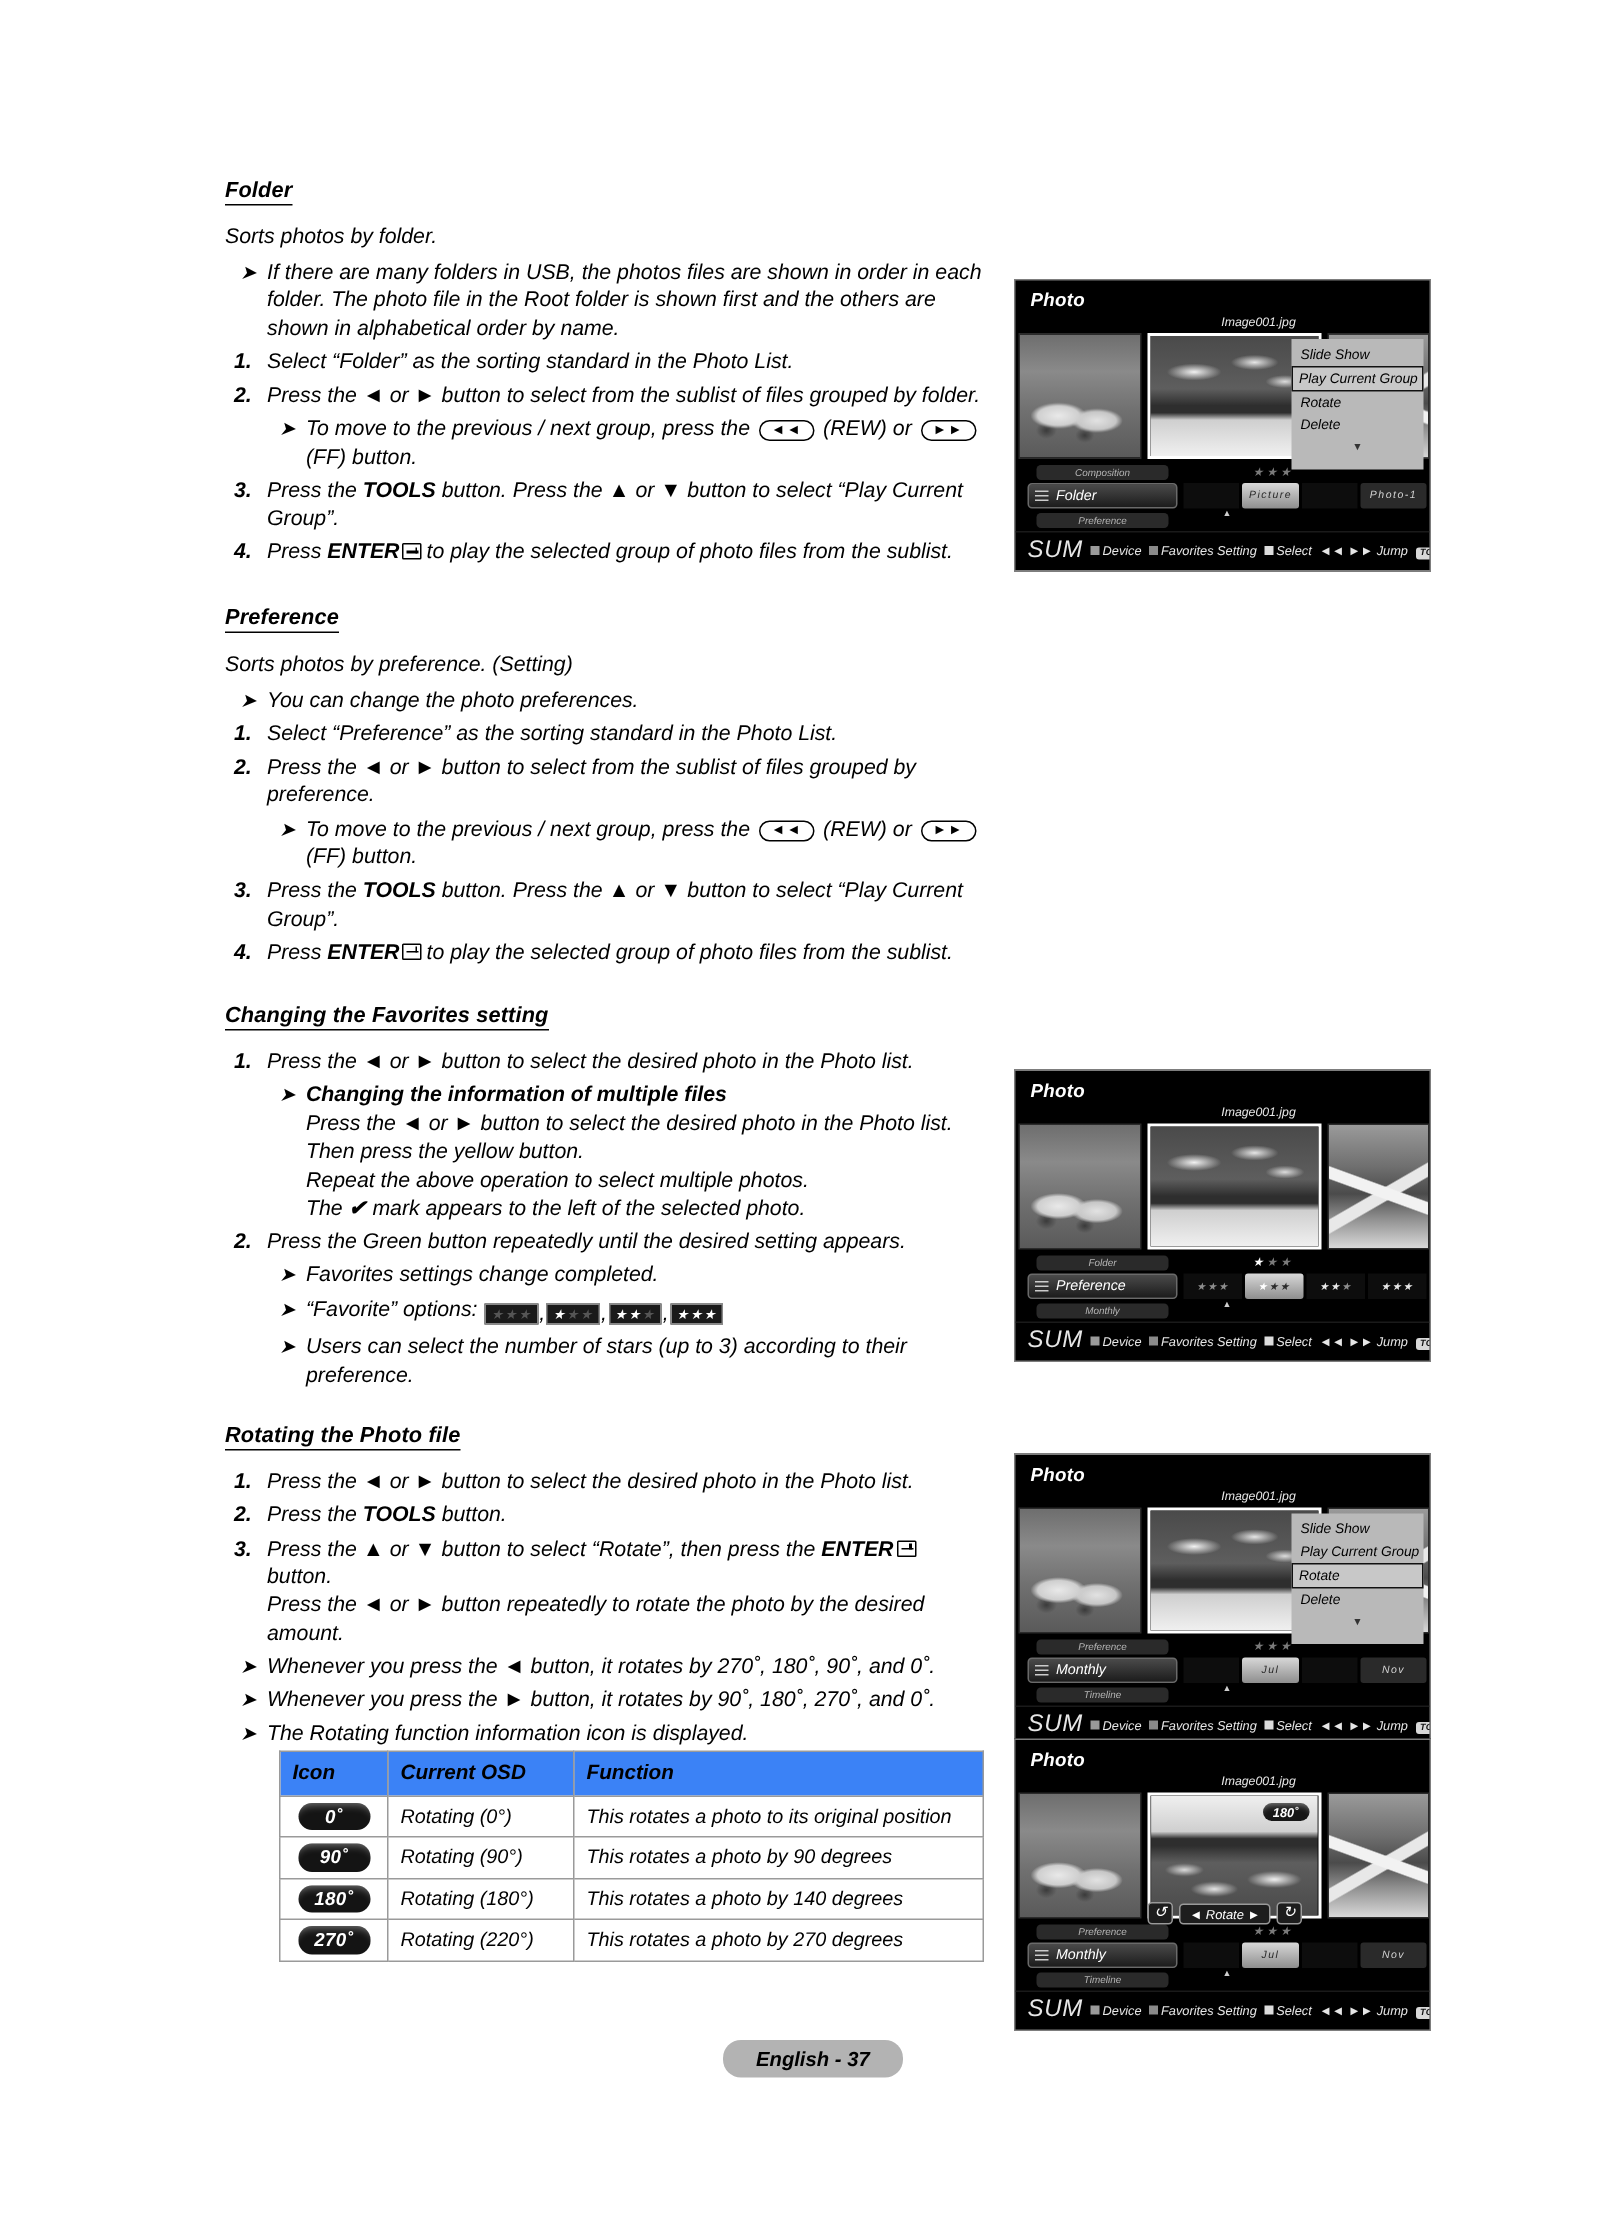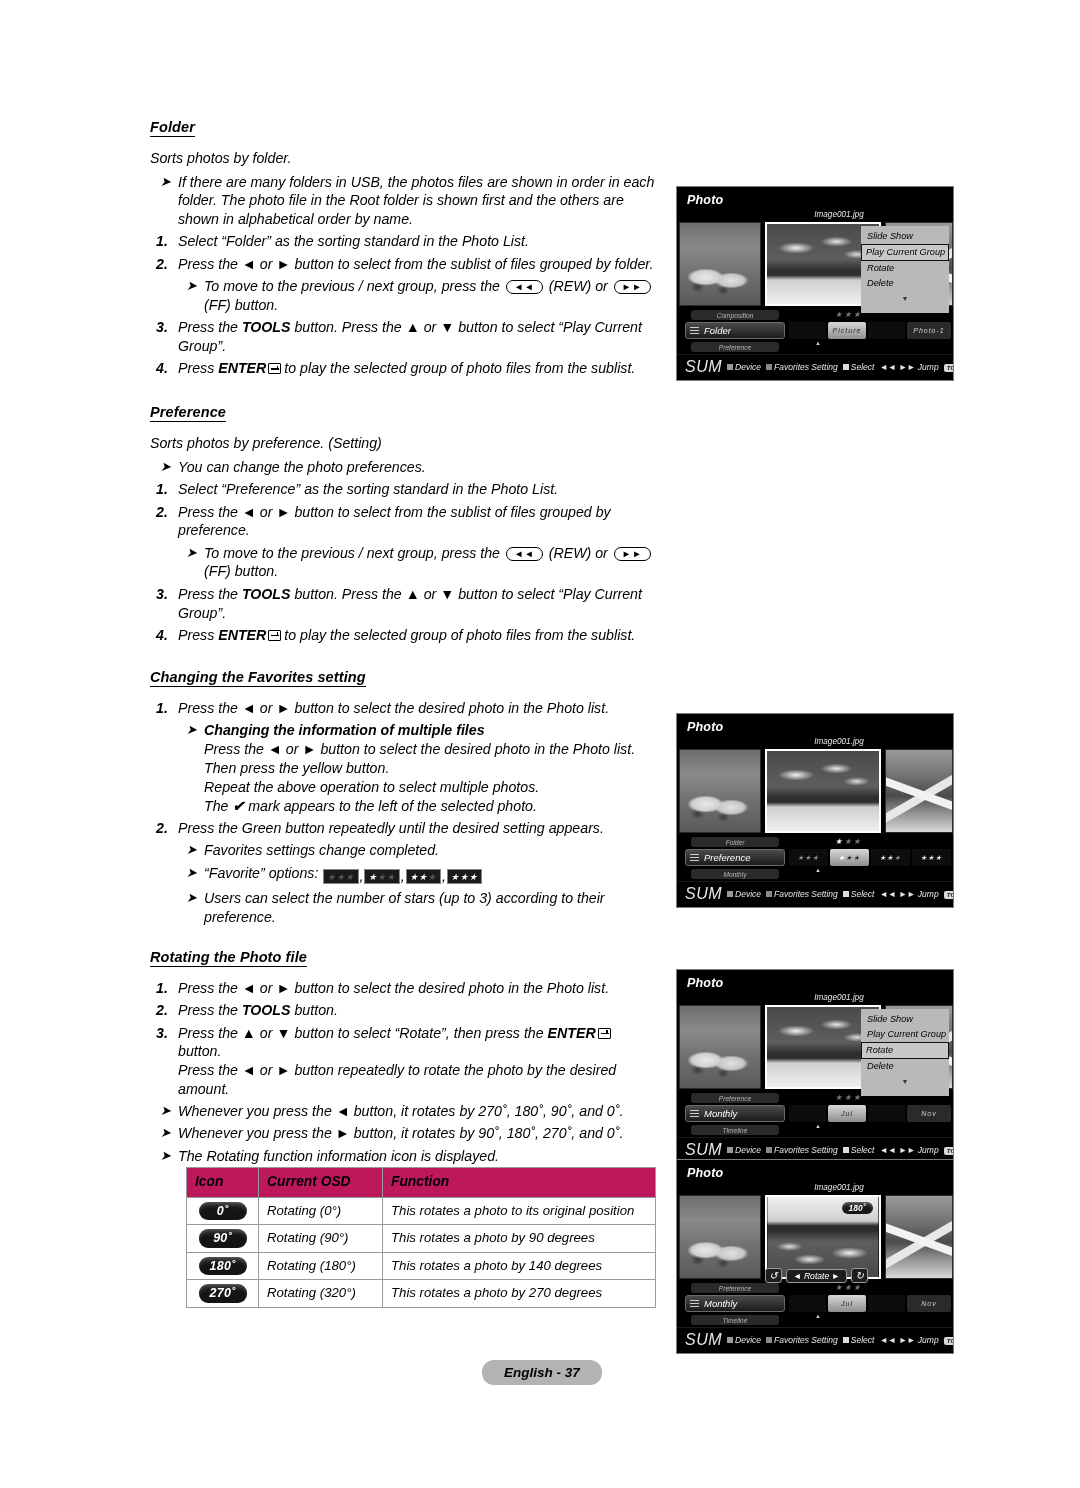--- a/index.html
+++ b/index.html
@@ -69,21 +69,21 @@
 
   .check { font-weight:bold; }
 
   
   .tbl { position:absolute; left:186px; top:1167px; width:470px;
          border-collapse:collapse; font-size:13.2px; }
   .tbl th, .tbl td {
     border:1px solid #9a9a9a; padding:5px 8px; text-align:left;
     vertical-align:middle; line-height:16.5px;
   }
-  .tbl thead th { background:#be185d; font-weight:bold; font-size:13.8px; padding:6px 8px; }
+  .tbl thead th { background:#3b82f6; font-weight:bold; font-size:13.8px; padding:6px 8px; }
   .tbl td.c-icon { width:72px; text-align:center; padding:4px; }
   .tbl td.c-osd { width:124px; }
 
   .rot-badge {
     display:inline-block; background:#141414; color:#fff;
     border-radius:9px; padding:1px 0; width:48px; text-align:center;
     font-size:12.5px; font-weight:bold; letter-spacing:0.2px;
     box-shadow:inset 0 6px 6px -5px rgba(255,255,255,.45);
   }
 
@@ -424,21 +424,21 @@
           <td class="c-osd">Rotating (90°)</td>
           <td>This rotates a photo by 90 degrees</td>
         </tr>
         <tr>
           <td class="c-icon"><span class="rot-badge">180˚</span></td>
           <td class="c-osd">Rotating (180°)</td>
           <td>This rotates a photo by 140 degrees</td>
         </tr>
         <tr>
           <td class="c-icon"><span class="rot-badge">270˚</span></td>
-          <td class="c-osd">Rotating (320°)</td>
+          <td class="c-osd">Rotating (220°)</td>
           <td>This rotates a photo by 270 degrees</td>
         </tr>
       </tbody>
   </table>
 
   <div class="footer">English - 37</div>
 
   <div class="tv" id="tv0" style="top:186px;">
       <div class="tv-title">Photo</div>
       <div class="tv-file">Image001.jpg</div>

